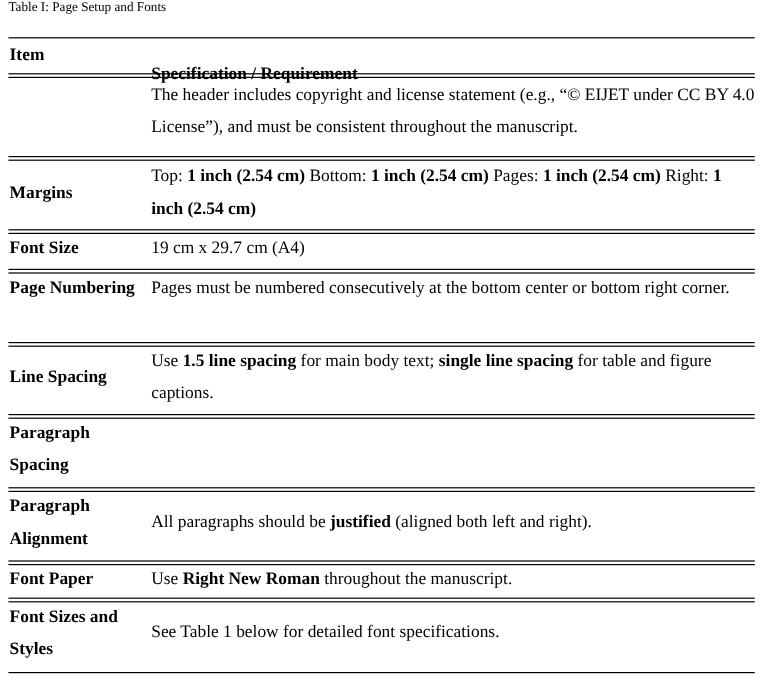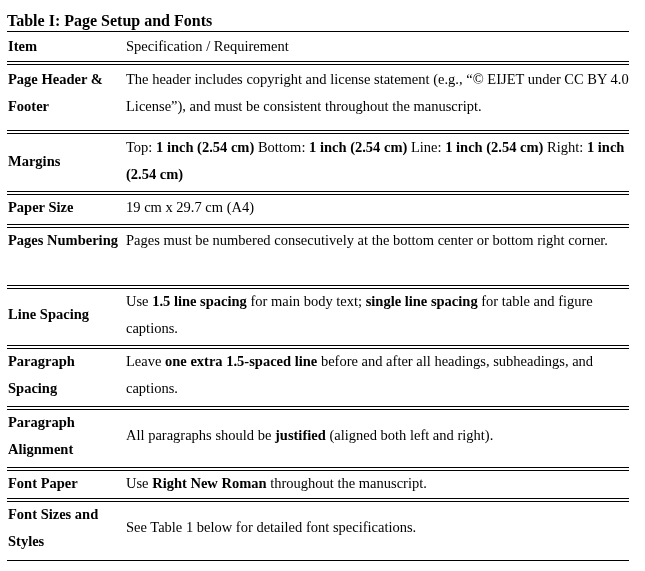--- a/index.html
+++ b/index.html
@@ -3,22 +3,22 @@
 <meta charset="utf-8">
 <style>
   html, body { margin: 0; padding: 0; background: #ffffff; }
   body {
     width: 645px; height: 571px; overflow: hidden; position: relative;
     font-family: "Liberation Serif", "DejaVu Serif", serif;
     color: #000000;
     font-size: 14.5px;
   }
   .caption {
-    position: absolute; left: 7px; top: 12px;
-    font-weight: bold; font-size: 16px;
+    position: absolute; left: 7px; top: 0;
+    font-weight: normal; font-size: 11px;
   }
   .hline {
     position: absolute; left: 7px; width: 622px; height: 0;
     border-top: 1.5px solid #000;
   }
   .dline {
     position: absolute; left: 7px; width: 622px; height: 2px;
     border-top: 1.5px solid #000; border-bottom: 1.5px solid #000;
   }
   .row { position: absolute; left: 7px; width: 622px; }
@@ -35,57 +35,55 @@
 </style>
 </head>
 <body>
 
 <div class="caption">Table I: Page Setup and Fonts</div>
 
 <div class="hline" style="top:31px"></div>
 
 <div class="row" style="top:33px;height:28px">
   <div class="c1" style="top:0">Item</div>
-  <div class="c2" style="top:0;font-weight:normal">Specification / Requirement</div>
+  <div class="c2" style="top:16px;font-weight:bold">Specification / Requirement</div>
 </div>
 <div class="dline" style="top:61px"></div>
 
 <div class="row" style="top:66px;height:62px">
-  <div class="c1" style="top:0">Page Header &amp; Footer</div>
   <div class="c2" style="top:0"><span>The header includes copyright and license statement (e.g., “© EIJET under CC BY 4.0 License”), and must be consistent throughout the manuscript.</span></div>
 </div>
 <div class="dline" style="top:130px"></div>
 
 <div class="row vcenter" style="top:134px;height:56px">
   <div class="c1" style="top:14px">Margins</div>
-  <div class="c2" style="top:0"><span>Top: </span><b>1 inch (2.54 cm)</b><span> Bottom: </span><b>1 inch (2.54 cm)</b><span> Line: </span><b>1 inch (2.54 cm)</b><span> Right: </span><b>1 inch (2.54 cm)</b></div>
+  <div class="c2" style="top:0"><span>Top: </span><b>1 inch (2.54 cm)</b><span> Bottom: </span><b>1 inch (2.54 cm)</b><span> Pages: </span><b>1 inch (2.54 cm)</b><span> Right: </span><b>1 inch (2.54 cm)</b></div>
 </div>
 <div class="dline" style="top:191px"></div>
 
 <div class="row" style="top:194px;height:30px">
-  <div class="c1" style="top:0">Paper Size</div>
+  <div class="c1" style="top:0">Font Size</div>
   <div class="c2" style="top:0"><span>19 cm x 29.7 cm (A4)</span></div>
 </div>
 <div class="dline" style="top:224px"></div>
 
 <div class="row" style="top:227px;height:56px">
-  <div class="c1" style="top:0">Pages Numbering</div>
+  <div class="c1" style="top:0">Page Numbering</div>
   <div class="c2" style="top:0"><span>Pages must be numbered consecutively at the bottom center or bottom right corner.</span></div>
 </div>
 <div class="dline" style="top:285px"></div>
 
 <div class="row" style="top:288px;height:44px">
   <div class="c1" style="top:13px">Line Spacing</div>
   <div class="c2" style="top:0"><span>Use </span><b>1.5 line spacing</b><span> for main body text; </span><b>single line spacing</b><span> for table and figure captions.</span></div>
 </div>
 <div class="dline" style="top:345px"></div>
 
 <div class="row" style="top:348px;height:60px">
   <div class="c1" style="top:0">Paragraph Spacing</div>
-  <div class="c2" style="top:0"><span>Leave </span><b>one extra 1.5-spaced line</b><span> before and after all headings, subheadings, and captions.</span></div>
 </div>
 <div class="dline" style="top:406px"></div>
 
 <div class="row" style="top:409px;height:67px">
   <div class="c1" style="top:0">Paragraph Alignment</div>
   <div class="c2" style="top:13px"><span>All paragraphs should be </span><b>justified</b><span> (aligned both left and right).</span></div>
 </div>
 <div class="dline" style="top:467px"></div>
 
 <div class="row" style="top:470px;height:28px">

